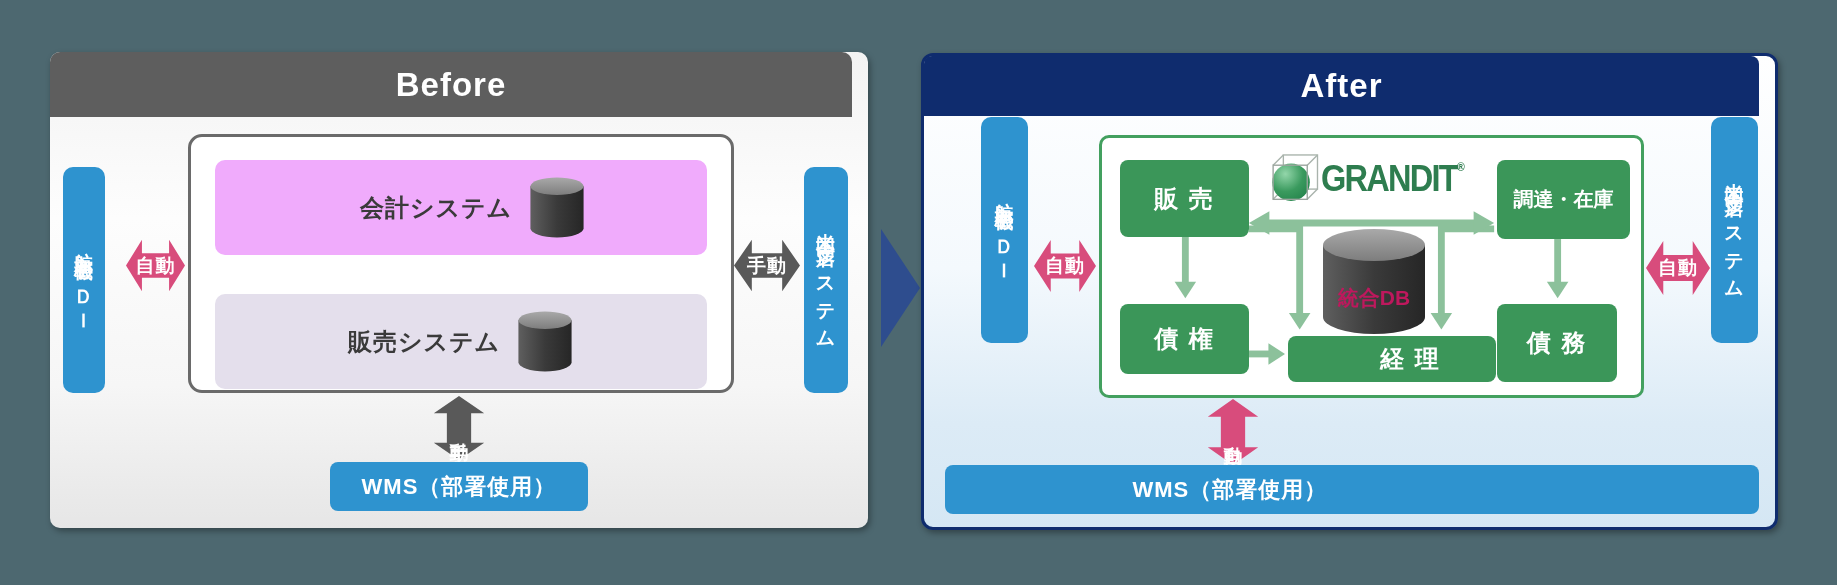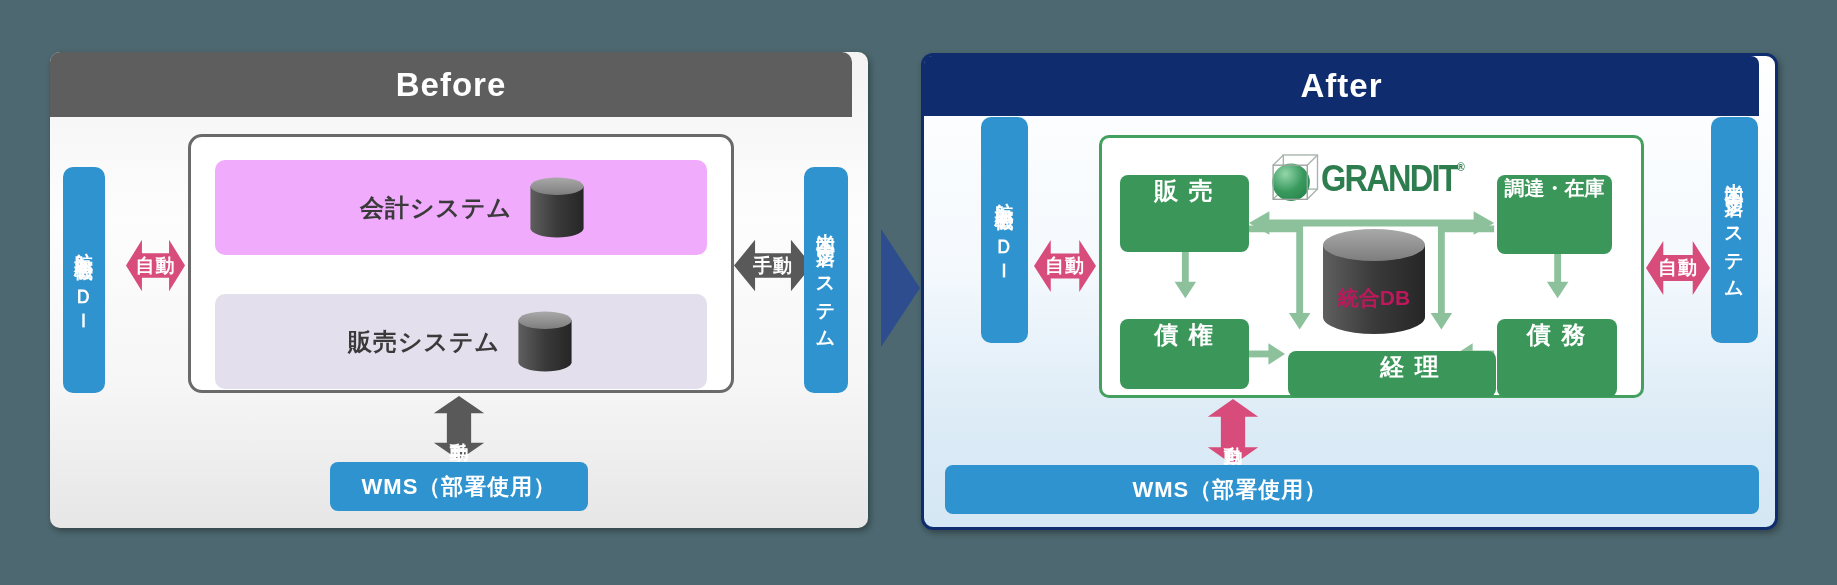--- a/index.html
+++ b/index.html
@@ -44,24 +44,24 @@
   
   .wms-bar{position:absolute;background:#2e93cf;border-radius:8px;color:#fff;font-size:22px;font-weight:bold;
     display:flex;align-items:center;justify-content:center;letter-spacing:1px;}
   .before-panel .wms-bar{left:280px;top:410px;width:258px;height:49px;}
   .after-panel .wms-bar{left:21px;top:409px;width:814px;height:49px;}
   .after-panel .wms-bar span{position:absolute;left:35%;transform:translateX(-50%);white-space:nowrap;}
 
   
   .green-box{position:absolute;left:175px;top:79px;width:545px;height:263px;background:#fff;
     border:3px solid #43a05f;border-radius:10px;box-sizing:border-box;}
-  .g-mod{position:absolute;background:#3b9659;border-radius:8px;display:flex;align-items:flex-start;justify-content:center;
-    color:#fff;font-weight:bold;font-size:24px;letter-spacing:2px;white-space:nowrap;margin-top:15px;}
+  .g-mod{position:absolute;background:#3b9659;border-radius:8px;display:flex;align-items:center;justify-content:center;
+    color:#fff;font-weight:bold;font-size:24px;letter-spacing:2px;white-space:nowrap;}
   .g-sales{left:18px;top:22px;width:129px;height:77px;}
-  .g-proc{left:395px;top:22px;width:115px;height:79px;font-size:20px;letter-spacing:0;}
+  .g-proc{left:395px;top:22px;width:133px;height:79px;font-size:20px;letter-spacing:0;}
   .g-recv{left:18px;top:166px;width:129px;height:70px;}
   .g-acct{left:186px;top:198px;width:171px;height:46px;padding-left:37px;}
   .g-pay{left:395px;top:166px;width:120px;height:78px;}
   .connectors{position:absolute;inset:0;width:100%;height:100%;}
 
   
   .db-cyl{position:absolute;left:219px;top:90px;width:106px;height:108px;}
   .db-cyl .db-label{position:absolute;left:0;right:0;top:56px;text-align:center;color:#be185d;font-size:21px;font-weight:bold;}
 
   
@@ -124,21 +124,21 @@
       </div>
       <div class="sys-box sales">
         <span class="sys-label">販売システム</span>
         <svg width="58" height="64" viewBox="0 0 60 66">
           <path d="M2.5,10.5 L2.5,54 A27.5 9.5 0 0 0 57.5 54 L57.5,10.5 Z" fill="url(#cylBody)"></path>
           <ellipse cx="30" cy="10.5" rx="27.5" ry="9" fill="url(#cylTop)"></ellipse>
         </svg>
       </div>
     </div>
 
-    <div class="dbl-arrow" style="left:684px;top:185px;width:66px;height:57px;padding-left:12px;">
+    <div class="dbl-arrow" style="left:684px;top:185px;width:66px;height:57px;">
       <svg viewBox="0 0 100 60" preserveAspectRatio="none">
         <polygon class="fill-gray" points="0,30 27,3 27,17 73,17 73,3 100,30 73,57 73,43 27,43 27,57"></polygon>
       </svg>
       <span class="lbl">手動</span>
     </div>
 
     <div class="side-bar" style="left:754px;top:115px;width:44px;height:226px;">
       <span>米国支店システム</span>
     </div>
 

